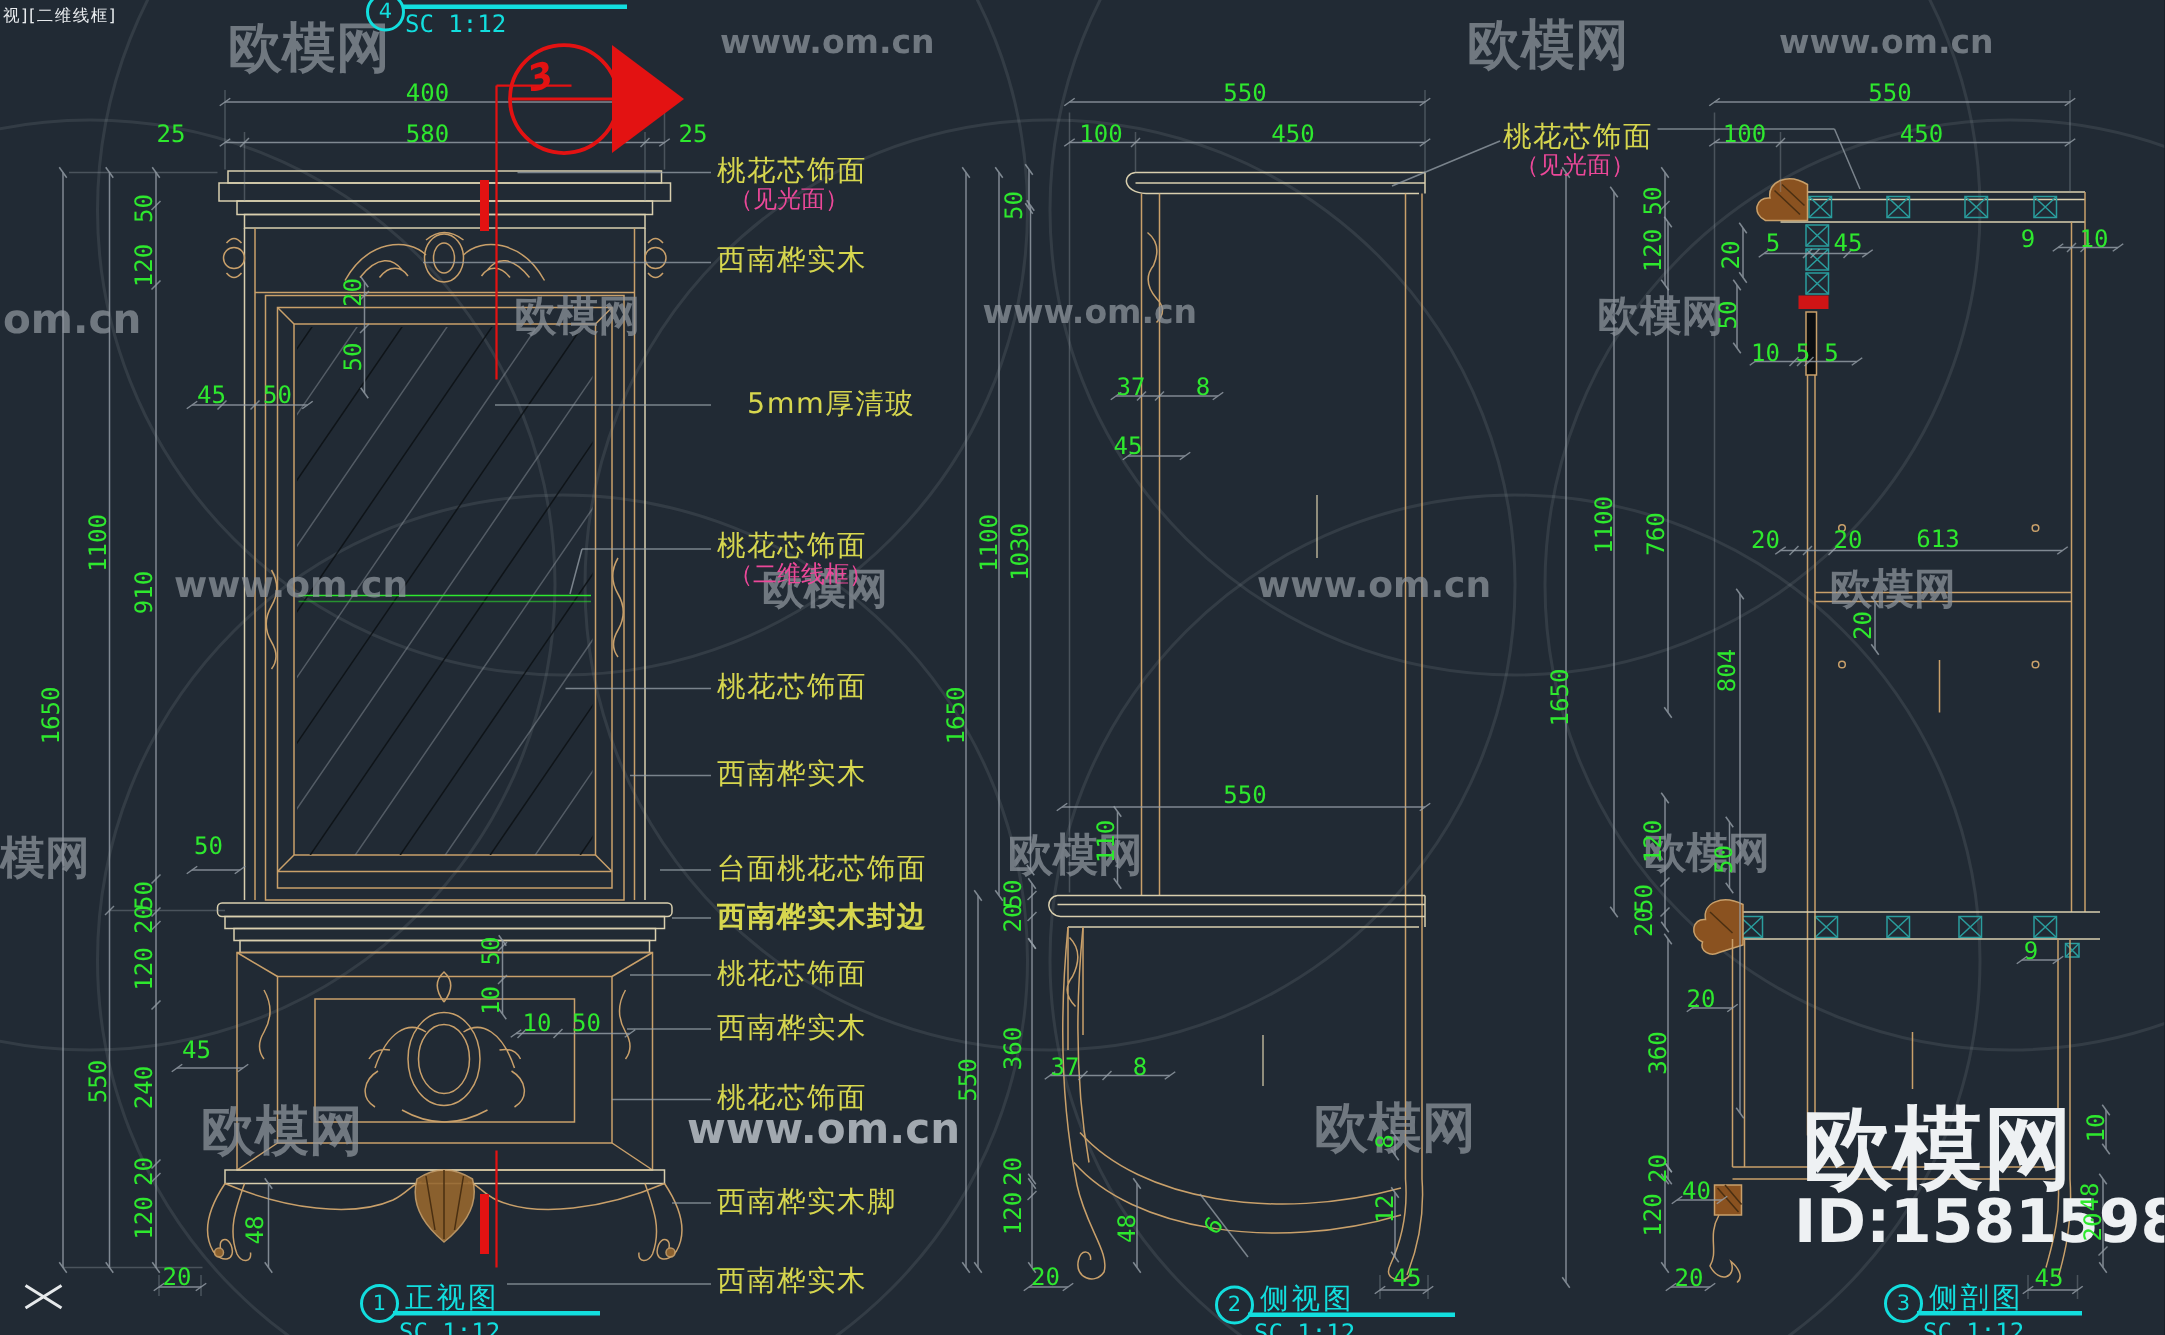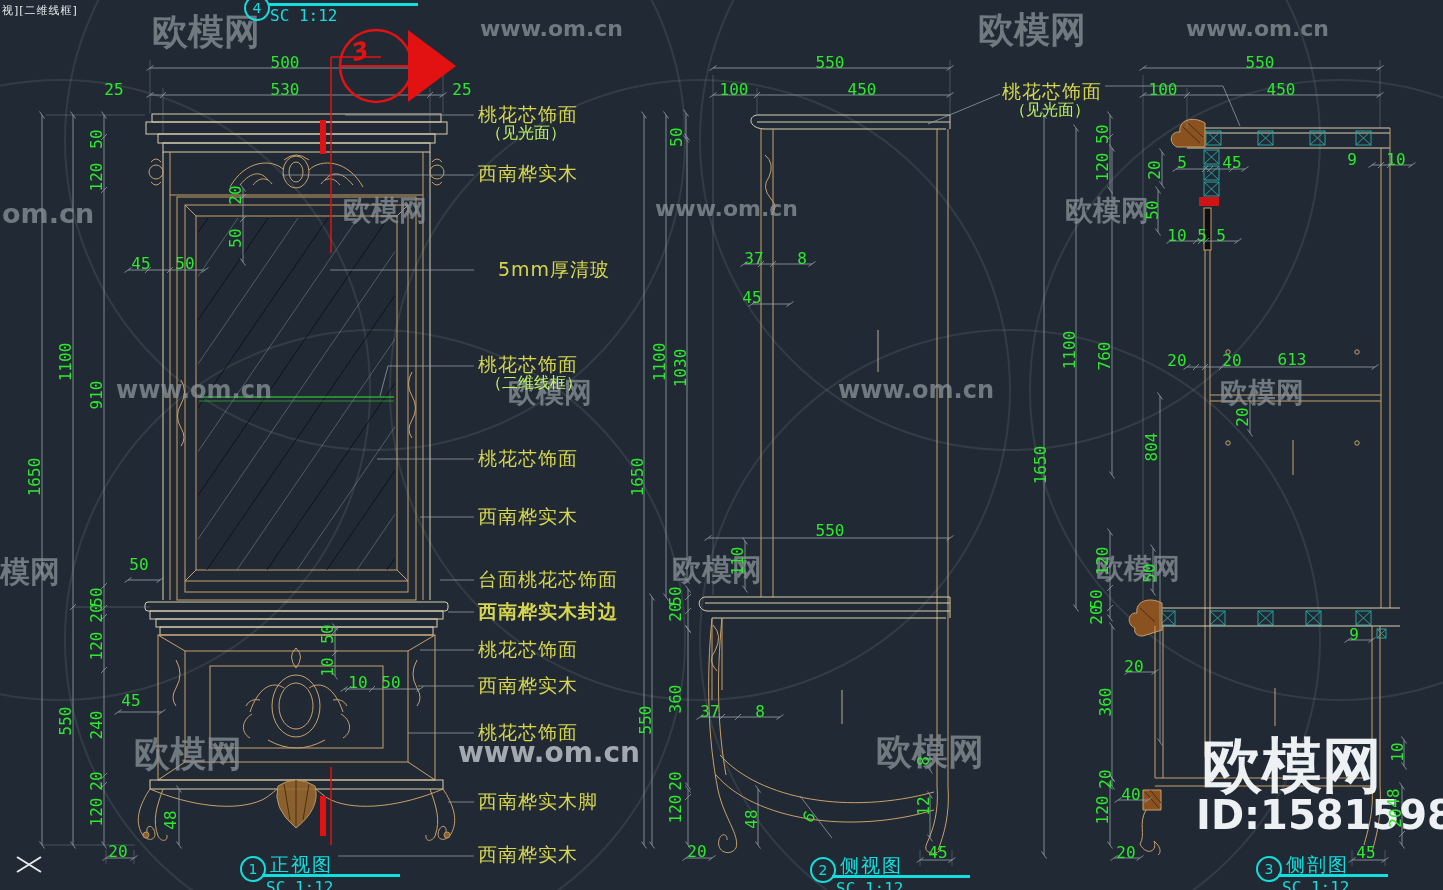--- a/index.html
+++ b/index.html
@@ -27,21 +27,21 @@
   #vplabel{position:absolute;left:2px;top:3px;color:#e8ebee;font-size:11px;letter-spacing:1px;}
   .wm{position:absolute;color:#8f969e;opacity:.72;font-weight:bold;white-space:nowrap;
       font-family:"DejaVu Sans",sans-serif;}
   .wm.lite{color:#c3c9cf;opacity:.8;}
   .wmw{position:absolute;color:#eef1f3;font-weight:bold;white-space:nowrap;}
   .dim{position:absolute;color:#2ee82e;font:16px "DejaVu Sans Mono",monospace;
        transform:translate(-50%,-50%);white-space:nowrap;}
   .dim.rot{transform:translate(-50%,-50%) rotate(-90deg);}
   .dim.rs{transform:translate(-50%,-50%) rotate(-55deg);}
   .callout{position:absolute;color:#d6d64e;font-size:19px;line-height:1.05;white-space:nowrap;letter-spacing:1px;}
-  .callout .sub{display:block;color:#bef264;font-size:16px;padding-left:8px;letter-spacing:0;}
+  .callout .sub{display:block;color:#ec4899;font-size:16px;padding-left:8px;letter-spacing:0;}
   .vtitle{position:absolute;color:#12dede;}
   .vnum{position:absolute;left:0;top:4px;width:22px;height:22px;border:2px solid #12dede;
         border-radius:50%;text-align:center;line-height:22px;font-size:14px;}
   .vname{position:absolute;left:30px;top:0;font-size:19px;letter-spacing:2px;white-space:nowrap;}
   .vbar{position:absolute;left:22px;top:22px;height:3px;background:#12dede;}
   .vscale{position:absolute;left:26px;top:26px;font-size:16px;white-space:nowrap;
           font-family:"DejaVu Sans Mono",monospace;text-align:right;}
 </style>
 </head>
 <body>
@@ -385,22 +385,22 @@
   <span class="vscale">SC 1:12</span>
 </div>
 <div class="vtitle" style="left:1256px;top:852px">
   <span class="vnum">3</span>
   <span class="vname">侧剖图</span>
   <span class="vbar" style="width:110px"></span>
   <span class="vscale">SC 1:12</span>
 </div>
 
 <div id="annotations">
-      <span class="dim" style="left: 285px; top: 62px;">500</span>
-      <span class="dim" style="left: 285px; top: 89px;">530</span>
+      <span class="dim" style="left: 285px; top: 62px;">400</span>
+      <span class="dim" style="left: 285px; top: 89px;">580</span>
       <span class="dim" style="left: 114px; top: 89px;">25</span>
       <span class="dim" style="left: 462px; top: 89px;">25</span>
       <span class="dim rot" style="left: 96px; top: 139px;">50</span>
       <span class="dim rot" style="left: 96px; top: 177px;">120</span>
       <span class="dim rot" style="left: 235px; top: 195px;">20</span>
       <span class="dim rot" style="left: 235px; top: 238px;">50</span>
       <span class="dim" style="left: 141px; top: 263px;">45</span>
       <span class="dim" style="left: 185px; top: 263px;">50</span>
       <span class="dim rot" style="left: 65px; top: 362px;">1100</span>
       <span class="dim rot" style="left: 96px; top: 395px;">910</span>

